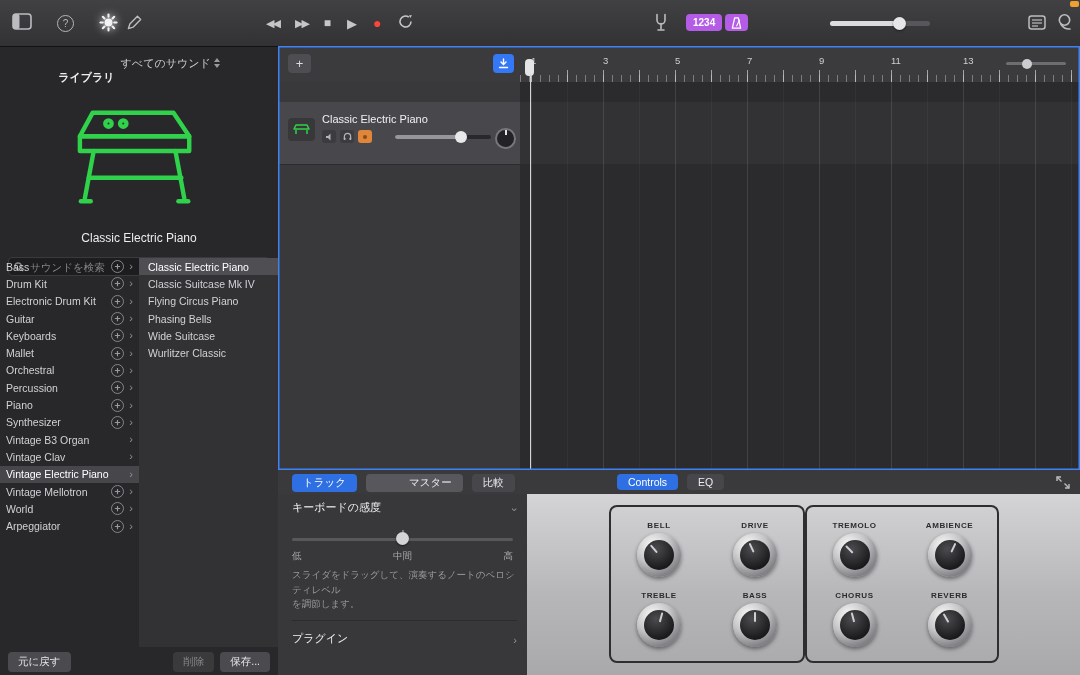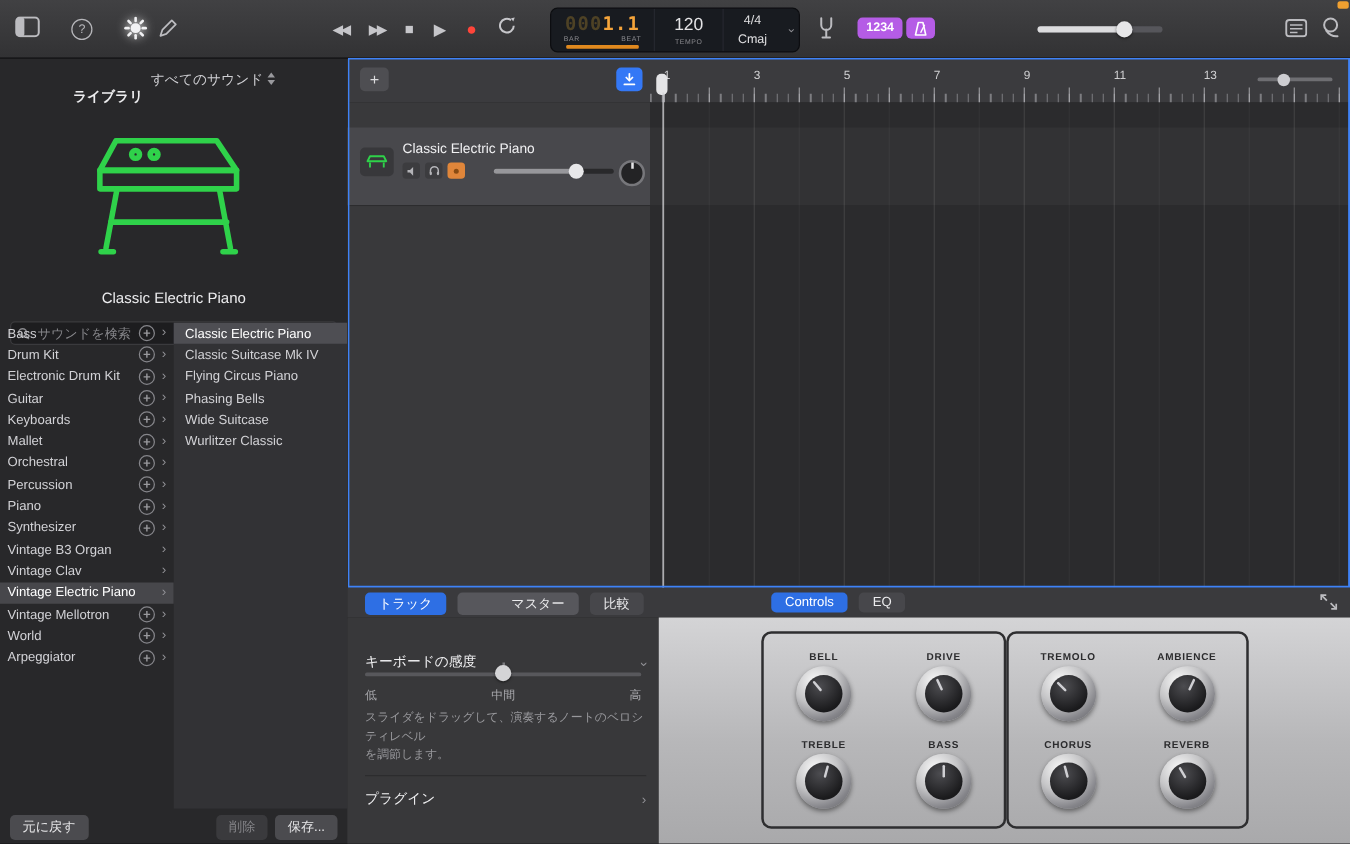--- a/index.html
+++ b/index.html
@@ -123,21 +123,21 @@
   .smart{position:absolute;left:278px;top:470px;width:802px;height:205px;background:#38383a;}
   .sc-tabs{position:absolute;left:0;top:0;right:0;height:24px;background:#3a3a3d;border-bottom:1px solid #232325;}
   .tabs-left{position:absolute;left:14px;top:4px;display:flex;gap:9px;}
   .tabs-right{position:absolute;left:339px;top:4px;display:flex;gap:9px;}
   .pill{border-radius:4px;font-size:10.5px;padding:2px 11px;color:#ececee;}
   .pill.blue{background:#2e6fe4;color:#fff;}
   .pill.gray{background:#57575c;padding-left:43px;}
   .pill.dark{background:#47474b;}
   .detach{position:absolute;right:10px;top:5px;}
   .sc-left{position:absolute;left:0;top:24px;width:249px;bottom:0;background:#38383a;border-right:1px solid #232325;}
-  .sens-header{position:absolute;left:14px;right:10px;top:28px;font-size:11px;color:#f0f0f2;
+  .sens-header{position:absolute;left:14px;right:10px;top:6px;font-size:11px;color:#f0f0f2;
                display:flex;justify-content:space-between;align-items:flex-end;}
   .sens-slider{position:absolute;left:14px;right:14px;top:38px;height:14px;}
   .sens-track{position:absolute;left:0;right:0;top:6px;height:3px;background:#58585c;border-radius:2px;}
   .sens-ctick{position:absolute;left:50%;top:-2px;width:2px;height:7px;margin-left:-1px;background:#7c7c80;}
   .sens-knob{position:absolute;left:calc(50% - 6.5px);top:0;width:13px;height:13px;border-radius:50%;
              background:#d4d4d6;box-shadow:0 1px 2px rgba(0,0,0,.5);}
   .sens-labels{position:absolute;left:14px;right:14px;top:56px;display:flex;justify-content:space-between;
                font-size:9.5px;color:#aaaaae;}
   .sens-desc{position:absolute;left:14px;right:12px;top:74px;font-size:9.5px;color:#98989c;line-height:1.55;}
   .plugins-row{position:absolute;left:14px;right:10px;top:126px;padding-top:10px;border-top:1px solid #2c2c2e;
@@ -201,39 +201,20 @@
       <span class="t-ic t-one" style="font-size:13px;">▶</span>
       <span class="t-ic t-one t-rec">●</span>
       <span>
         <svg width="16" height="15" viewBox="0 0 16 15">
           <path d="M13 7.5a5.5 5.5 0 1 1-2.2-4.4" fill="none" stroke="#c6c6ca" stroke-width="1.6"></path>
           <path d="M13.8 1l-3 .5 1.8 2.6z" fill="#c6c6ca"></path>
         </svg>
       </span>
     </div>
 
-    <div class="tb lcd">
-      <div class="lcd-sec lcd-bar">
-        <div class="lcd-digits"><span class="dim">000</span><span class="bright">1.1</span></div>
-        <div class="lcd-sub">
-            <span>BAR</span>
-            <span>BEAT</span>
-          </div>
-        <div class="lcd-progress"></div>
-      </div>
-      <div class="lcd-sec lcd-tempo">
-        <div class="lcd-tempo-val">120</div>
-        <div class="lcd-sub-c">TEMPO</div>
-      </div>
-      <div class="lcd-sec lcd-key">
-        <div class="lcd-ts">4/4</div>
-        <div class="lcd-keyname">Cmaj</div>
-        <span class="lcd-chev rot90">›</span>
-      </div>
-    </div>
 
     <div class="tb" style="left:653px;top:13px;">
       <svg width="16" height="19" viewBox="0 0 16 19">
         <g fill="none" stroke="#bcbcc0" stroke-width="1.6" stroke-linecap="round">
           <path d="M4 1.5v5.5a4 4 0 0 0 8 0V1.5"></path>
             <line x1="8" y1="10.5" x2="8" y2="16"></line>
             <line x1="5" y1="17" x2="11" y2="17"></line>
         </g>
       </svg>
     </div>

